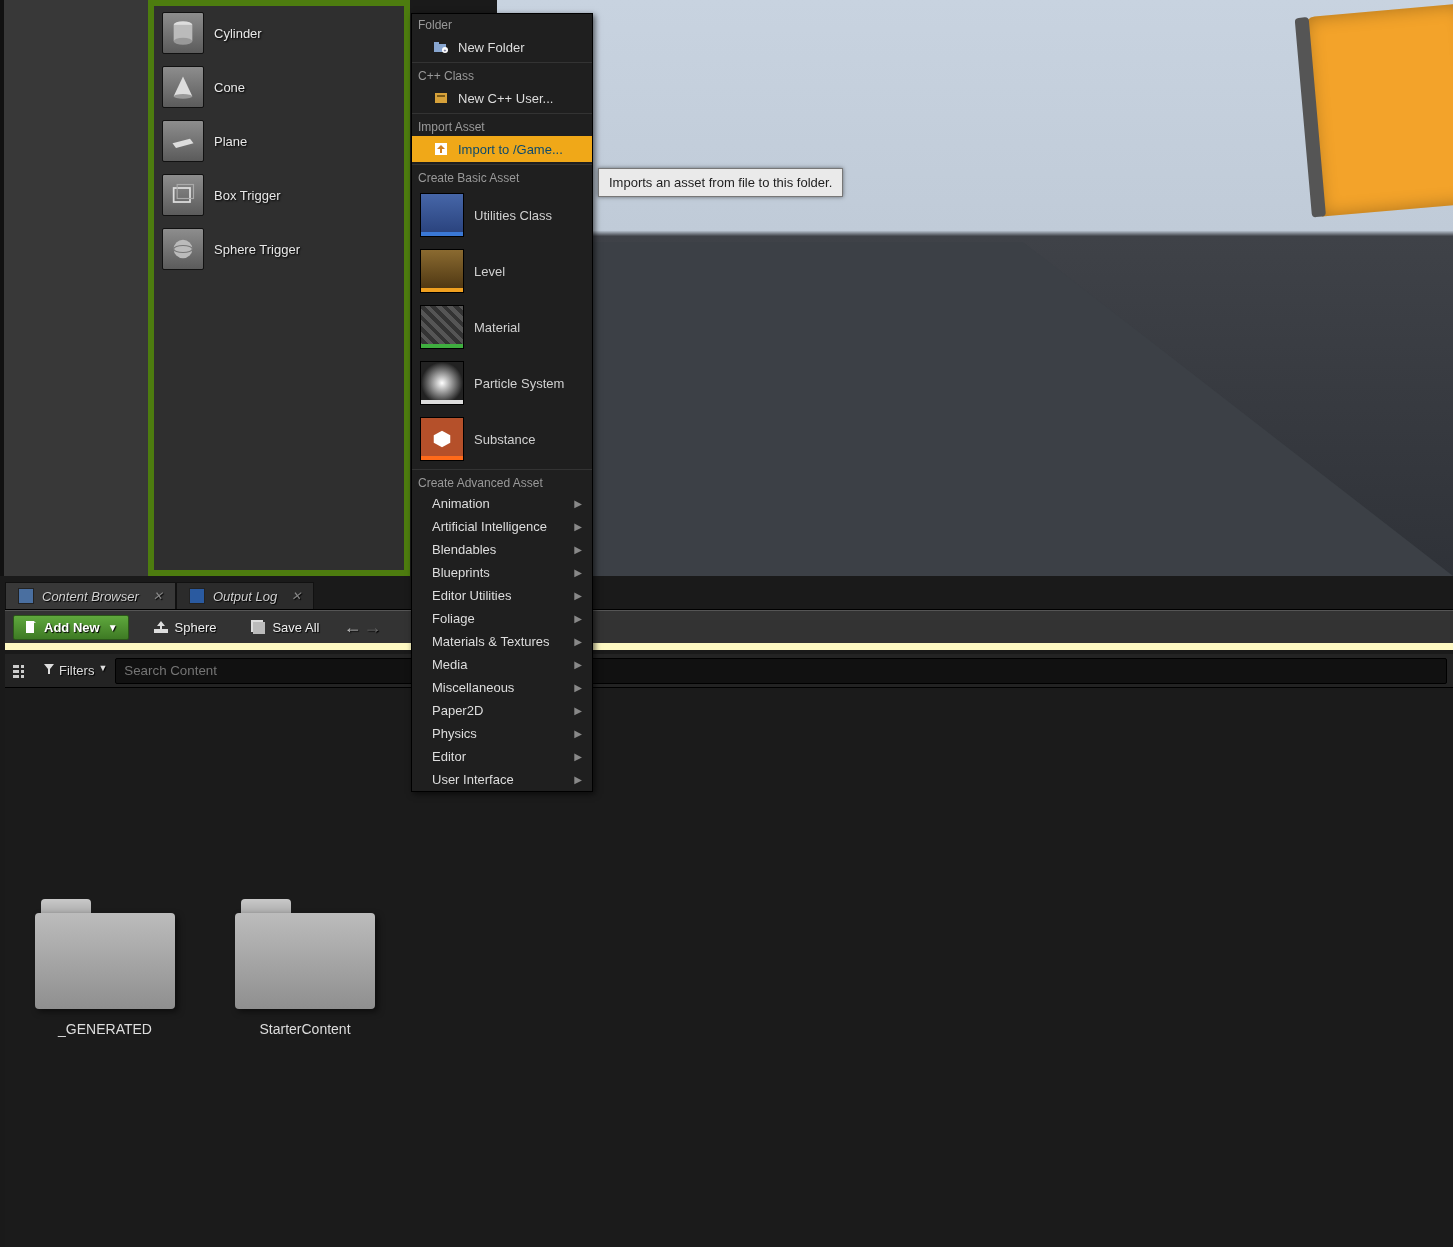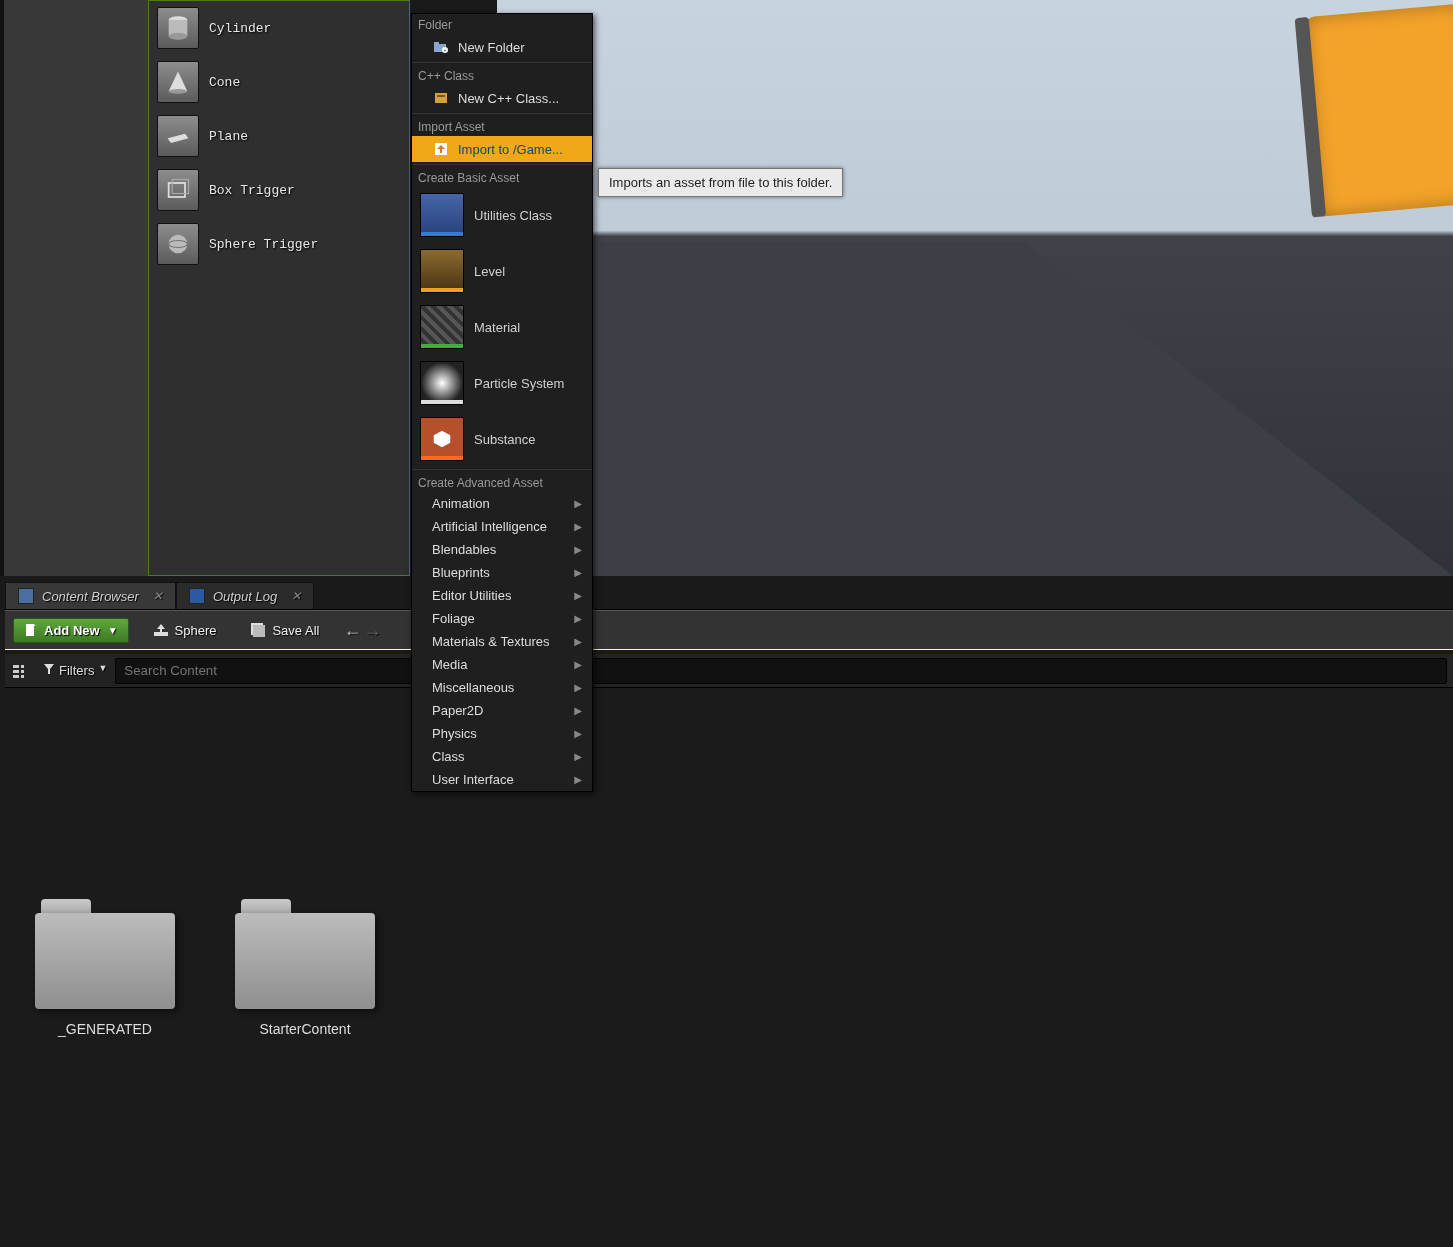--- a/index.html
+++ b/index.html
@@ -42,22 +42,21 @@
   background:#555; border-radius:4px;
 }
 
 
 .place-panel {
   position:absolute;
   left:148px; top:0;
   width:262px;
   height:576px;
   background:#2f2f2f;
-  border:1px solid #4d7c0f;
-  font-family:Liberation Mono, monospace;
+  border:6px solid #4d7c0f;
 }
 .place-item {
   display:flex; align-items:center;
   gap:10px; padding:6px 8px;
   color:#e8e8e8;
 }
 .place-icon {
   width:42px; height:42px;
   background:linear-gradient(#8d8d8d,#5b5b5b);
   border:1px solid #111;
@@ -149,21 +148,21 @@
   font-style:italic;
 }
 .tab.active{ background:#383838; }
 .tab .tic{width:16px;height:16px;background:#4a6fa0;border:1px solid #222;}
 .tab .tic.log{background:#2a5aa0;}
 .tab .close{color:#888;font-size:12px;margin-left:6px;}
 
 
 .toolbar{
   position:absolute;left:5px;top:610px;right:0;height:40px;
-  background:#333;border-top:1px solid #555;border-bottom:1px solid #fef9c3;
+  background:#333;border-top:1px solid #555;border-bottom:7px solid #fef9c3;
   display:flex;align-items:center;gap:14px;padding:0 8px;
 }
 .btn{
   display:flex;align-items:center;gap:6px;padding:4px 10px;
   color:#eee;text-shadow:1px 1px 1px #000;cursor:pointer;
   border-radius:2px;
 }
 .btn.addnew{
   background:linear-gradient(#5fa83d,#3e7a24);
   border:1px solid #2b5719;color:#fff;font-weight:bold;
@@ -289,21 +288,21 @@
   </div>
   <div class="ctx-sep"></div>
   <div class="ctx-header">C++ Class</div>
   <div class="ctx-item">
     <span class="ic">
       <svg viewBox="0 0 16 16" width="16" height="16">
           <rect x="2" y="3" width="12" height="10" fill="#d6a13a"></rect>
           <rect x="4" y="5" width="8" height="2" fill="#7a5a18"></rect>
         </svg>
     </span>
-    <span>New C++ Class...</span>
+    <span>New C++ User...</span>
   </div>
   <div class="ctx-sep"></div>
   <div class="ctx-header">Import Asset</div>
   <div class="ctx-item highlight">
     <span class="ic">
       <svg viewBox="0 0 16 16" width="16" height="16">
           <rect x="2" y="2" width="12" height="12" fill="#fff"></rect>
           <polygon points="8,4 12,8 9,8 9,12 7,12 7,8 4,8" fill="#d08020"></polygon>
         </svg>
     </span>
@@ -387,21 +386,21 @@
     </div>
   <div class="ctx-sub">
       <span>Paper2D</span>
       <span class="arrow">▶</span>
     </div>
   <div class="ctx-sub">
       <span>Physics</span>
       <span class="arrow">▶</span>
     </div>
   <div class="ctx-sub">
-      <span>Class</span>
+      <span>Editor</span>
       <span class="arrow">▶</span>
     </div>
   <div class="ctx-sub">
       <span>User Interface</span>
       <span class="arrow">▶</span>
     </div>
 </div>
 
 <div class="tooltip">Imports an asset from file to this folder.</div>
 

